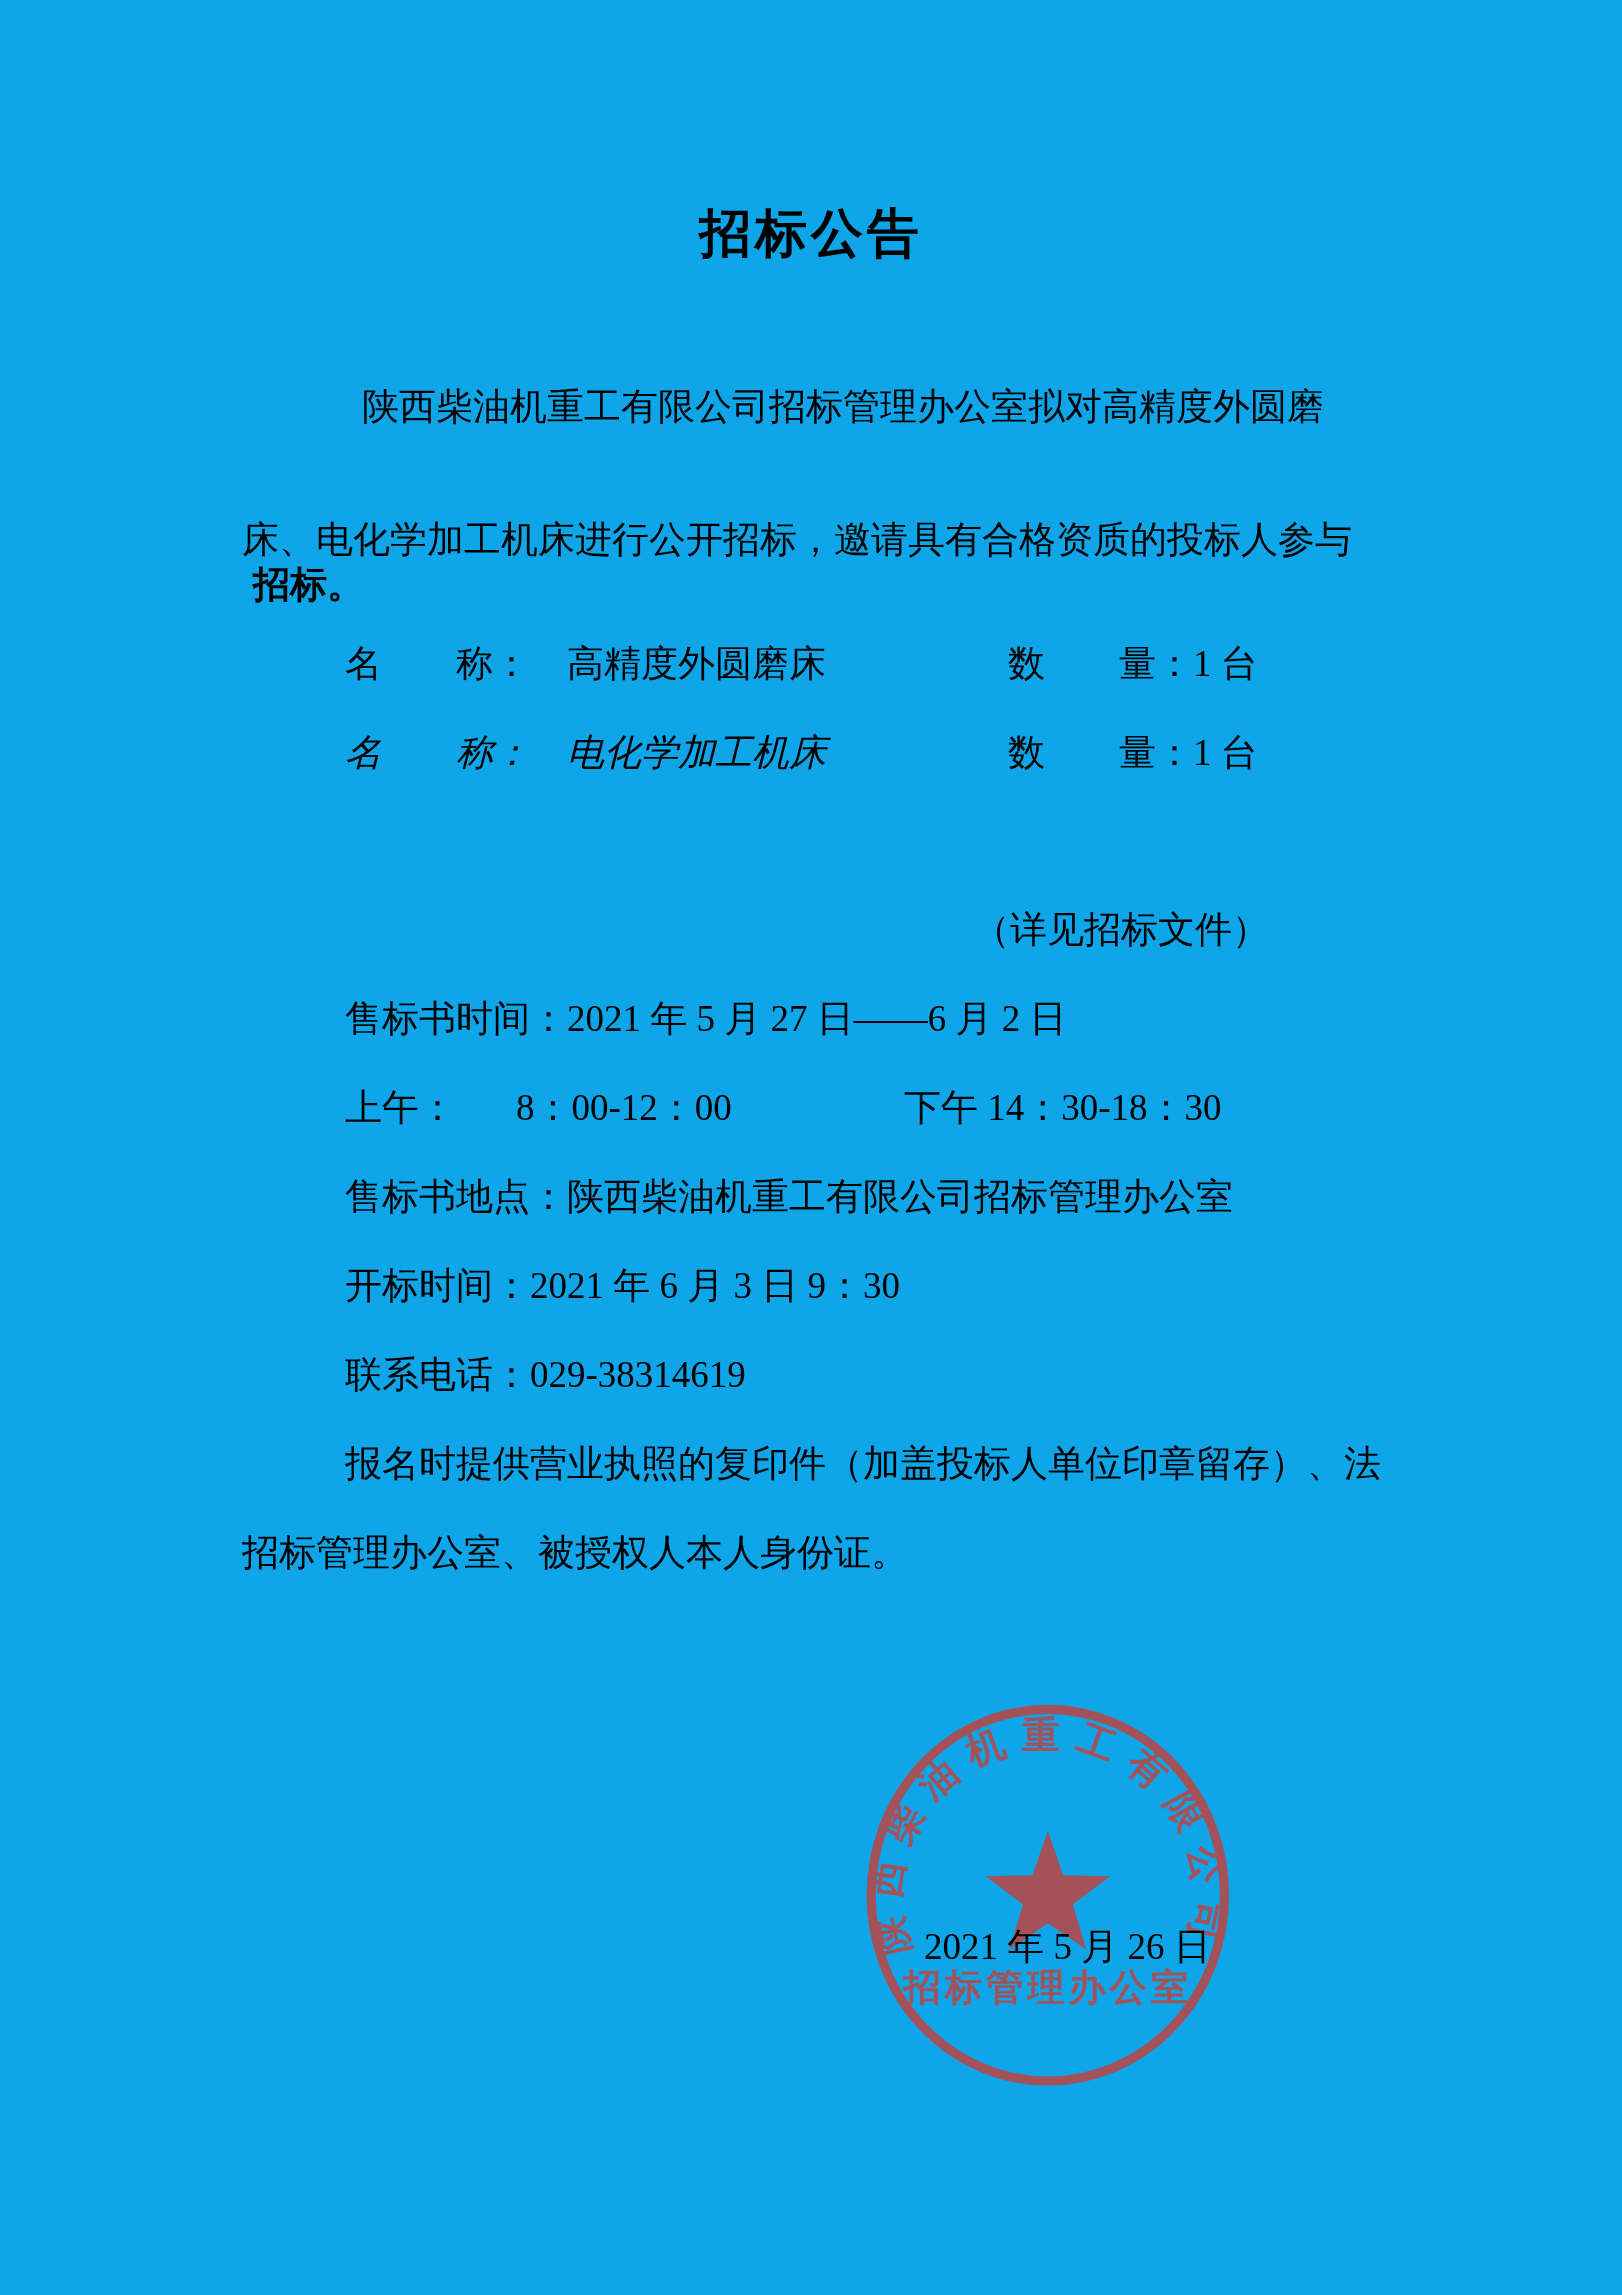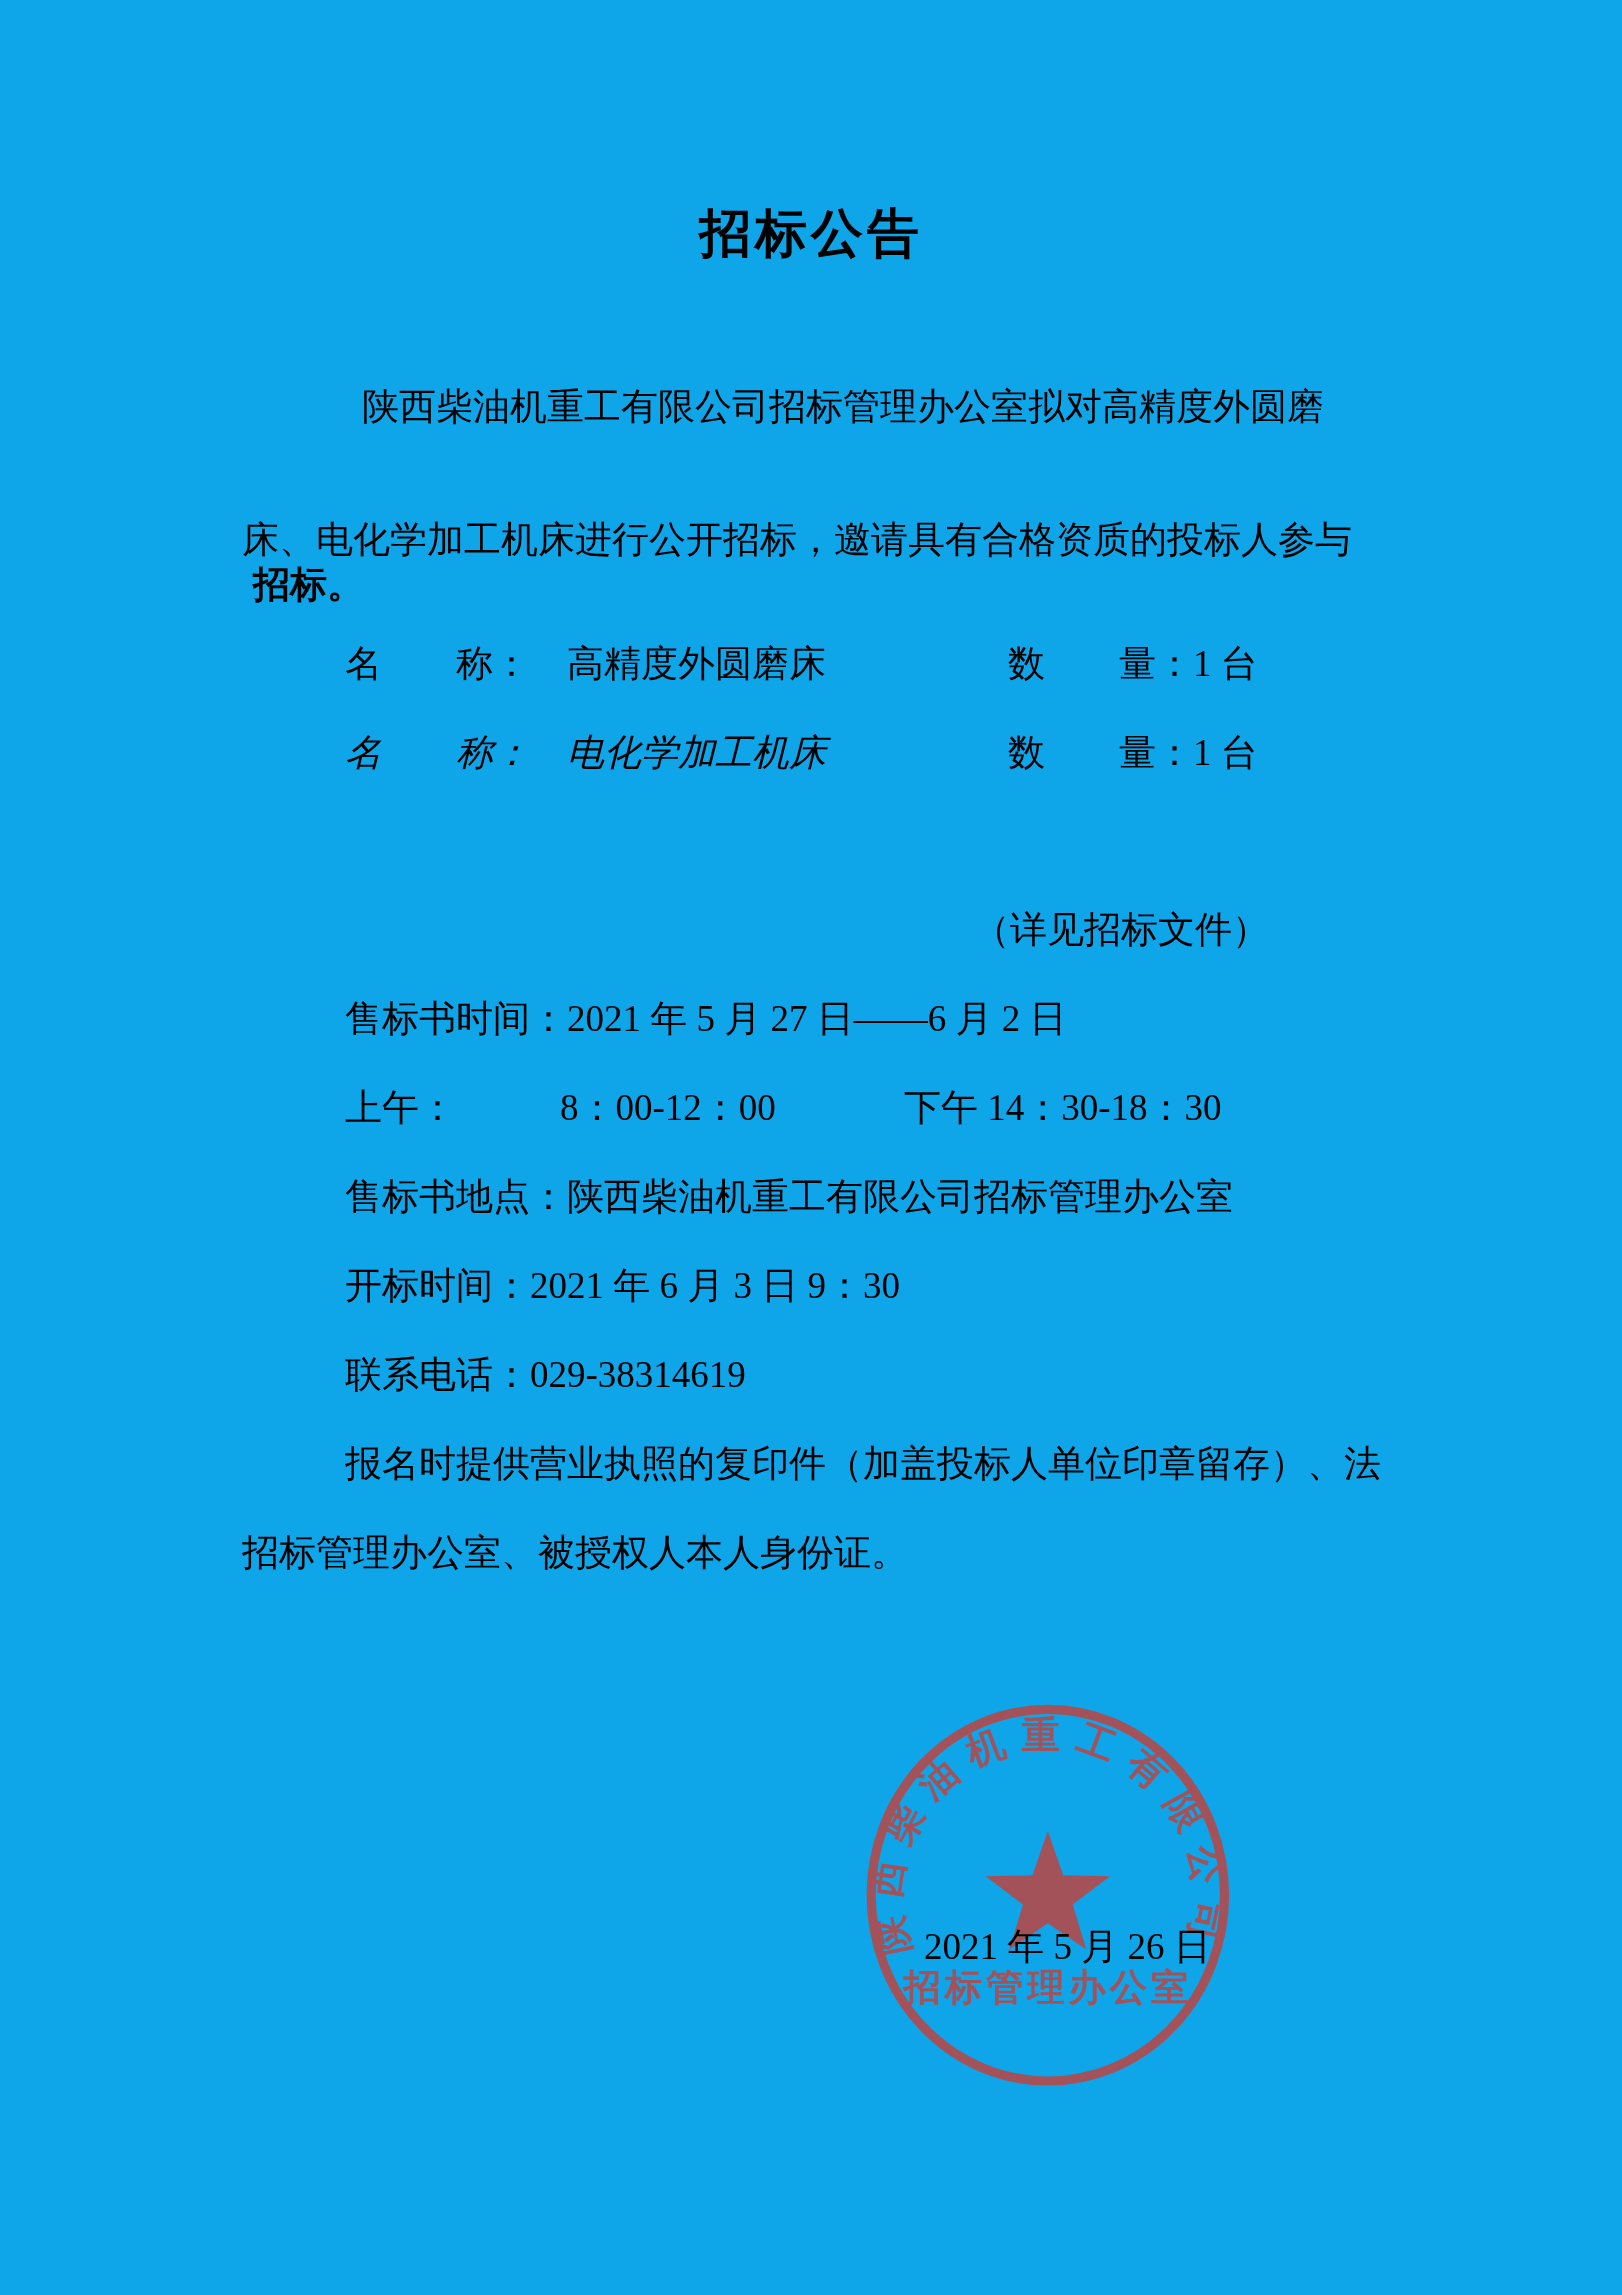--- a/index.html
+++ b/index.html
@@ -55,21 +55,21 @@
     <span class="seg" style="left:0;font-style:italic;">名　　称：　电化学加工机床</span>
     <span class="seg" style="left:663px;">数　　量：1 台</span>
   </div>
 
   <div class="line" style="left:973px; top:908px;">（详见招标文件）</div>
 
   <div class="line" style="left:345px; top:997px;">售标书时间：2021 年 5 月 27 日——6 月 2 日</div>
 
   <div class="line" style="left:345px; top:1086px; width:1112px;">
     <span class="seg" style="left:0;">上午：</span>
-    <span class="seg" style="left:171px;margin-left:44px;">8：00-12：00</span>
+    <span class="seg" style="left:171px;">8：00-12：00</span>
     <span class="seg" style="left:559px;">下午 14：30-18：30</span>
   </div>
 
   <div class="line" style="left:345px; top:1175px;">售标书地点：陕西柴油机重工有限公司招标管理办公室</div>
 
   <div class="line" style="left:345px; top:1264px;">开标时间：2021 年 6 月 3 日 9：30</div>
 
   <div class="line" style="left:345px; top:1353px;">联系电话：029-38314619</div>
 
   <div class="line" style="left:345px; top:1442px;">报名时提供营业执照的复印件（加盖投标人单位印章留存）、法</div>

